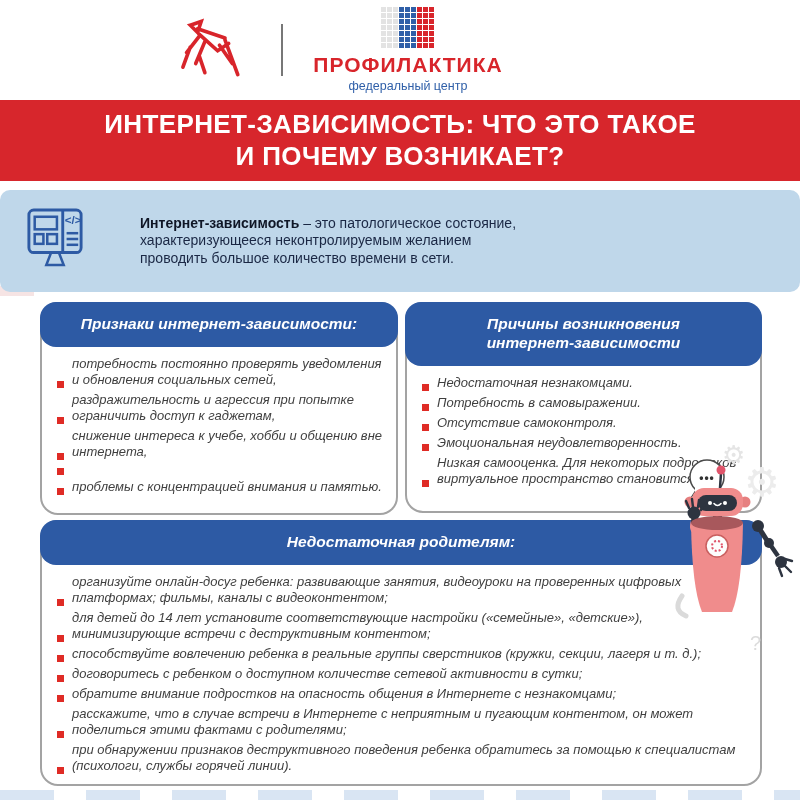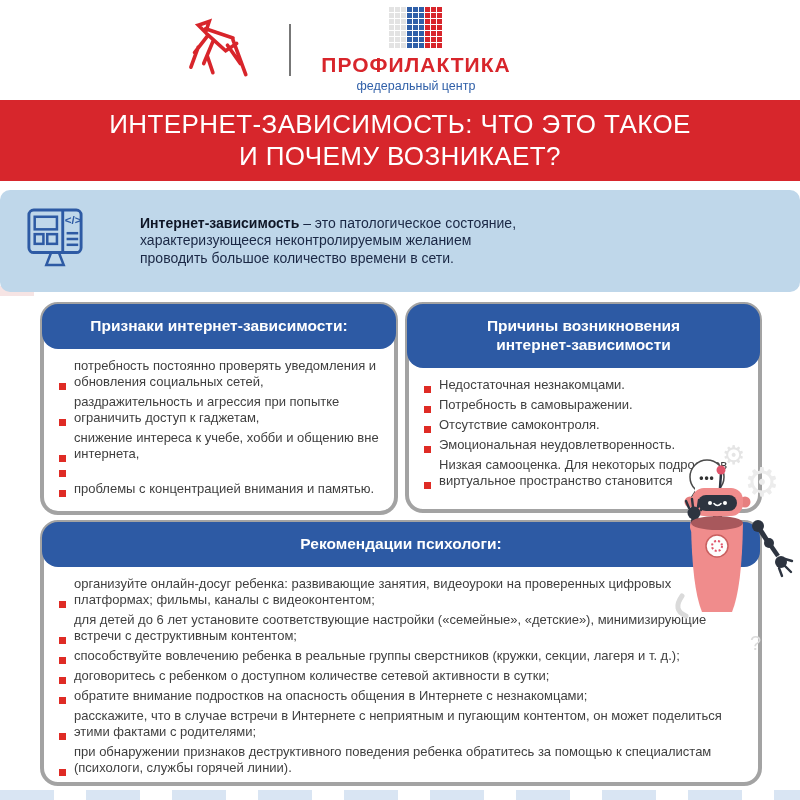--- a/index.html
+++ b/index.html
@@ -6,43 +6,43 @@
   .page{position:relative;width:800px;height:800px;background:#ffffff;overflow:hidden;
         font-family:"Liberation Sans",sans-serif;}
   
   .strip-right{position:absolute;left:766px;top:288px;width:34px;height:502px;
 "    "background:repeating-linear-gradient(180deg,#E2EAF6 0 54px,#ffffff 54px 86px);}
   .strip-bottom{position:absolute;left:0;top:790px;width:800px;height:10px;
         background:repeating-linear-gradient(90deg,#D9E5F3 0 54px,#ffffff 54px 86px);}
   .pink-block{position:absolute;left:0;top:286px;width:34px;height:10px;background:#F6E4E4;}
   
   .header{position:absolute;top:0;left:0;width:680px;height:100px;display:flex;
-        align-items:center;justify-content:center;gap:30px;margin-left:8px;}
+        align-items:center;justify-content:center;gap:30px;}
   .brand-divider{width:2px;height:52px;background:#777;}
   .brand-block{display:flex;flex-direction:column;align-items:center;}
   .flag{width:53px;height:41px;margin-bottom:5px;
         background-image:
           repeating-linear-gradient(0deg,transparent 0 5px,#fff 5px 6px),
           repeating-linear-gradient(90deg,transparent 0 5px,#fff 5px 6px),
           linear-gradient(90deg,#E3E3E3 0 18px,#2F5FA8 18px 36px,#D8252B 36px 53px);}
   .brand-name{font-size:21px;font-weight:bold;color:#D8252B;letter-spacing:1px;}
   .brand-sub{font-size:12.5px;color:#2F5FA8;margin-top:2px;}
   
   .banner{position:absolute;top:100px;left:0;width:800px;height:81px;background:#D7262C;
         color:#fff;display:flex;flex-direction:column;align-items:center;justify-content:center;
-        font-weight:normal;font-size:26px;line-height:1.22;letter-spacing:.4px;text-align:center;}
+        font-weight:bold;font-size:26px;line-height:1.22;letter-spacing:.4px;text-align:center;}
   
   .definition{position:absolute;top:190px;left:0;width:800px;height:102px;background:#BFD7EA;
         border-radius:10px;display:flex;align-items:center;box-sizing:border-box;padding-left:26px;}
   .def-icon{flex:none;margin-right:56px;}
   .def-text{width:610px;font-size:14px;line-height:1.24;color:#1A2744;}
   .def-text b{color:#0F1626;}
   
-  .card{position:absolute;background:#fff;border:4px solid #a3a3a3;border-radius:18px;
-        box-sizing:border-box;z-index:1;}
+  .card{position:absolute;background:#fff;border:2px solid #a3a3a3;border-radius:18px;
+        box-sizing:border-box;z-index:1;font-style:italic;}
   .card-header{background:#2D5AA4;border-radius:16px;color:#fff;font-weight:bold;
         font-size:15.5px;line-height:1.2;display:flex;flex-direction:column;
         align-items:center;justify-content:center;text-align:center;margin:-2px -2px 0 -2px;}
   .card-signs{left:40px;top:302px;width:358px;height:213px;}
   .card-signs .card-header{height:45px;}
   .card-causes{left:405px;top:302px;width:357px;height:211px;}
   .card-causes .card-header{height:64px;}
   .card-recs{left:40px;top:520px;width:722px;height:266px;}
   .card-recs .card-header{height:45px;}
   .card-body{padding:9px 12px 6px 15px;}
@@ -156,30 +156,30 @@
         </div>
       <div class="item">
           <span class="bullet"></span>
           <span>Низкая самооценка. Для некоторых подростков виртуальное пространство становится</span>
         </div>
     </div>
   </div>
 
   <div class="card card-recs">
     <div class="card-header">
-      <div>Рекомендации психологи:</div>
+      <div>Недостаточная родителям:</div>
     </div>
     <div class="card-body">
       <div class="item">
           <span class="bullet"></span>
           <span>организуйте онлайн-досуг ребенка: развивающие занятия, видеоуроки на проверенных цифровых платформах; фильмы, каналы с видеоконтентом;</span>
         </div>
       <div class="item">
           <span class="bullet"></span>
-          <span>для детей до 6 лет установите соответствующие настройки («семейные», «детские»), минимизирующие встречи с деструктивным контентом;</span>
+          <span>для детей до 14 лет установите соответствующие настройки («семейные», «детские»), минимизирующие встречи с деструктивным контентом;</span>
         </div>
       <div class="item">
           <span class="bullet"></span>
           <span>способствуйте вовлечению ребенка в реальные группы сверстников (кружки, секции, лагеря и т. д.);</span>
         </div>
       <div class="item">
           <span class="bullet"></span>
           <span>договоритесь с ребенком о доступном количестве сетевой активности в сутки;</span>
         </div>
       <div class="item">

